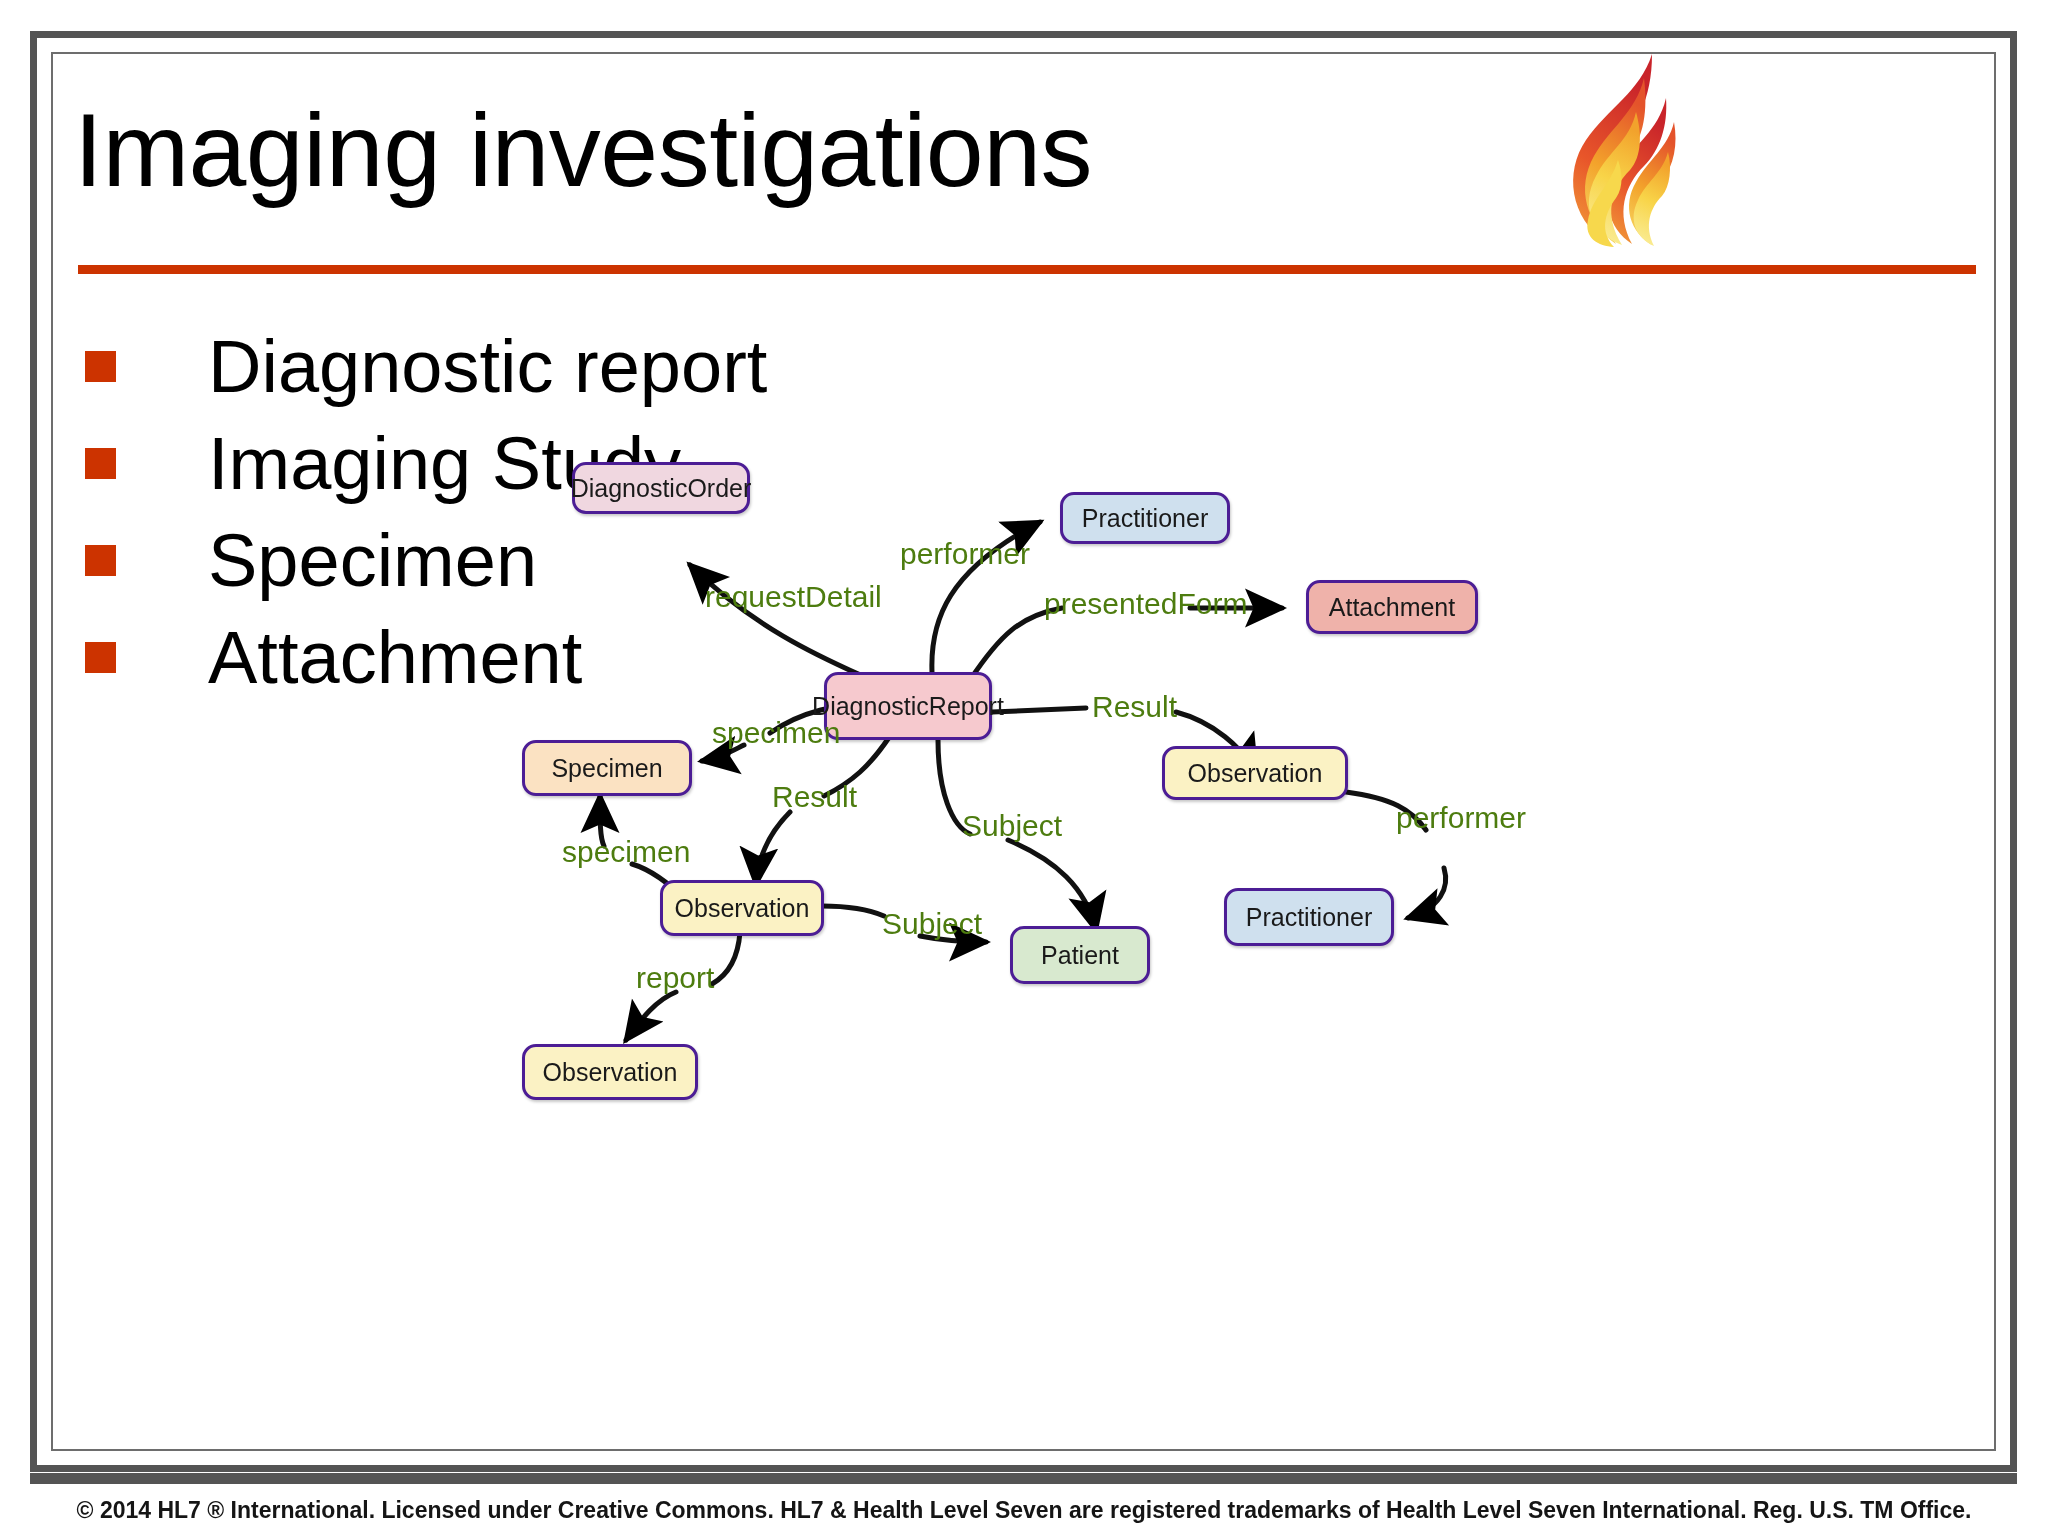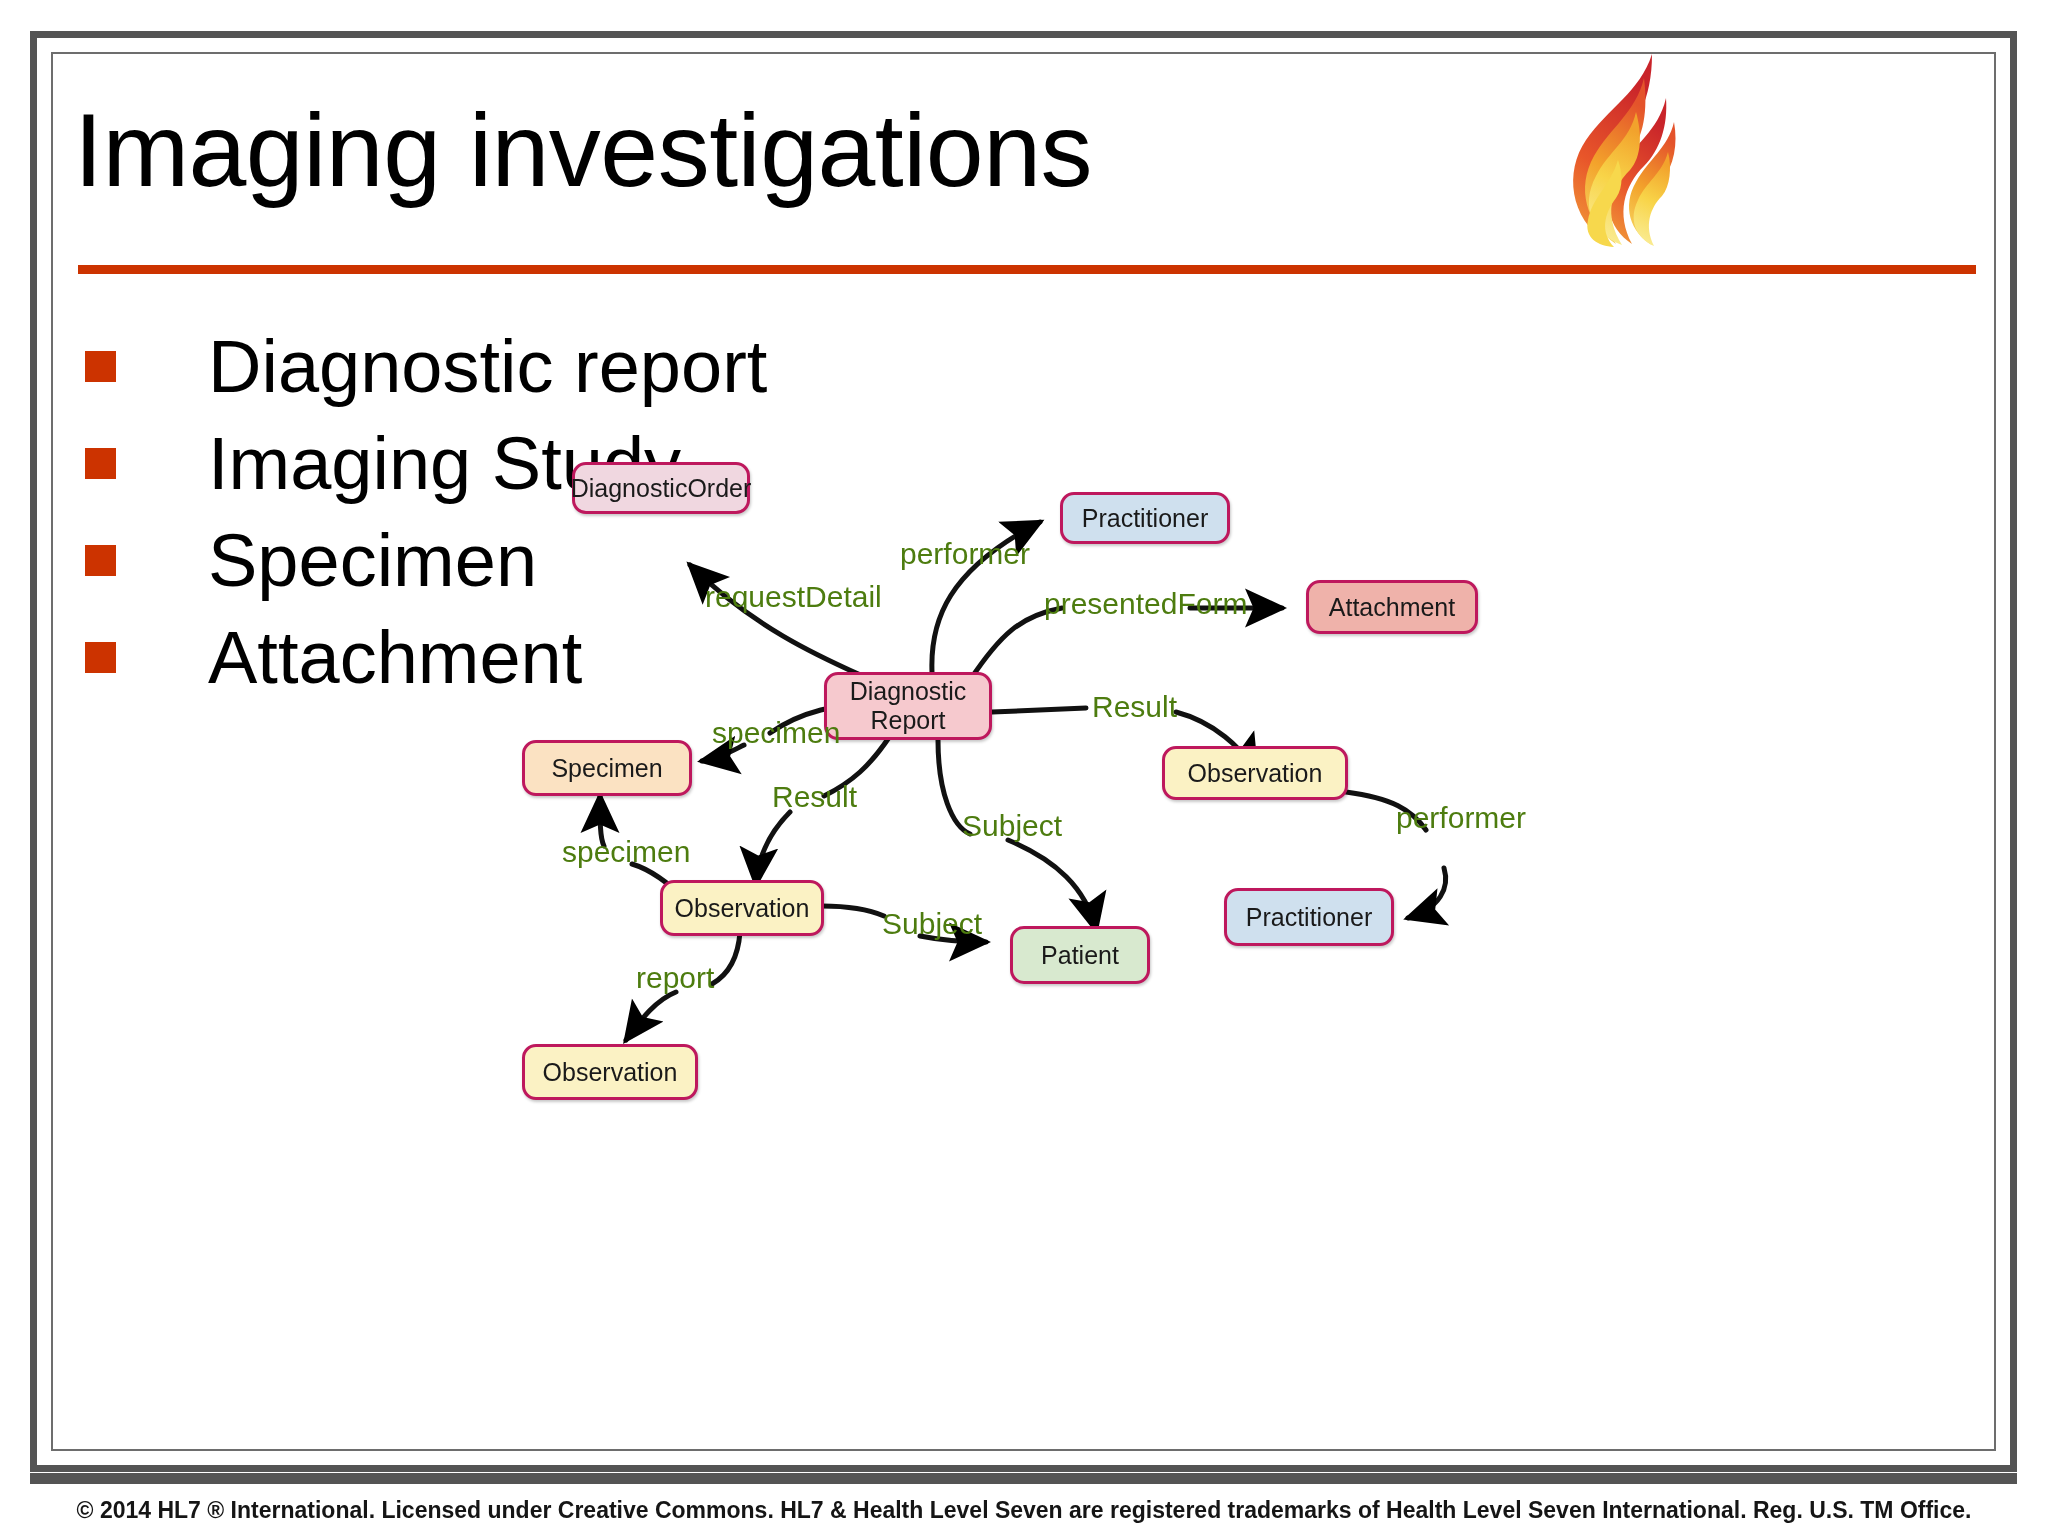--- a/index.html
+++ b/index.html
@@ -130,21 +130,21 @@
   }
   #diagram-svg {
     position: absolute;
     left: 0; top: 0;
     width: 1500px;
     height: 680px;
   }
   .node {
     position: absolute;
     box-sizing: border-box;
-    border: 3px solid #be185d;
+    border: 3px solid #4c1d95;
     border-radius: 14px;
     display: flex;
     align-items: center;
     justify-content: center;
     text-align: center;
     font-size: 25px;
     line-height: 29px;
     color: #1a1a1a;
     font-family: "Liberation Sans", sans-serif;
     box-shadow: 1px 2px 3px rgba(0,0,0,0.22);
@@ -290,21 +290,21 @@
     </div>
 
     <div class="node" style="left:560px; top:52px; width:170px; height:52px; background:#cfe0ee;">
       <span>Practitioner</span>
     </div>
 
     <div class="node" style="left:806px; top:140px; width:172px; height:54px; background:#efb2aa;">
       <span>Attachment</span>
     </div>
 
-    <div class="node" style="left:324px; top:232px; width:168px; height:68px; background:#f6c9ce; flex-direction:column;">
+    <div class="node" style="left:324px; top:232px; width:168px; height:68px; background:#f6c9ce; flex-direction:row;">
       <span>Diagnostic</span>
       <span>Report</span>
     </div>
 
     <div class="node" style="left:22px; top:300px; width:170px; height:56px; background:#fbe2c2;">
       <span>Specimen</span>
     </div>
 
     <div class="node" style="left:662px; top:306px; width:186px; height:54px; background:#fbf2c4;">
       <span>Observation</span>

